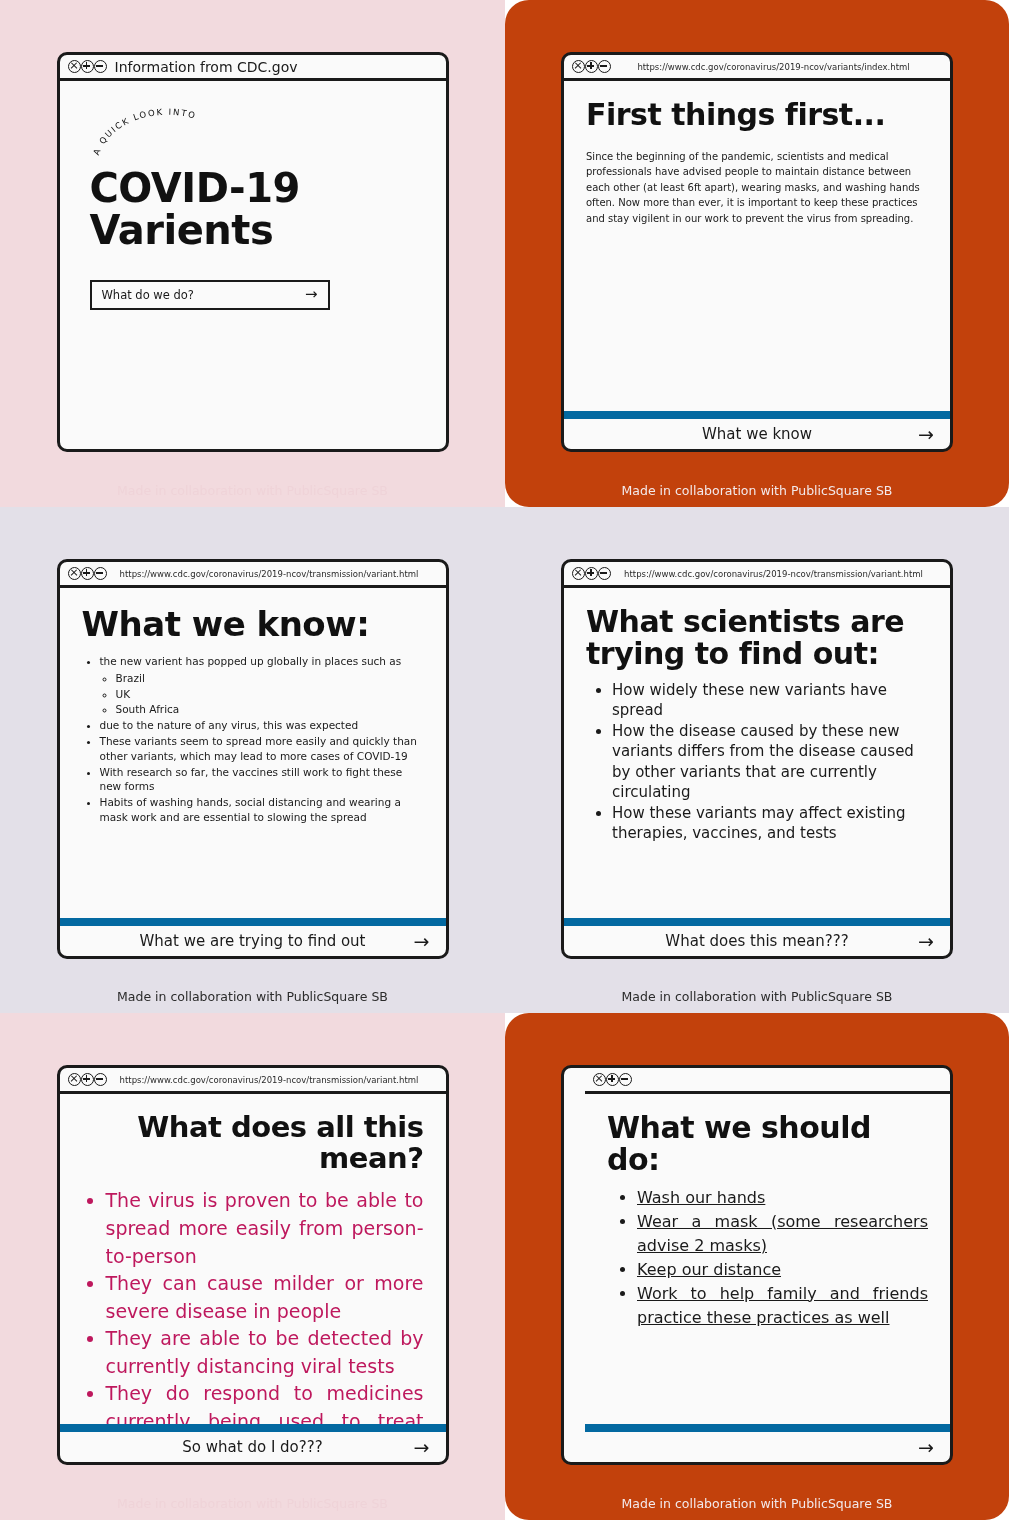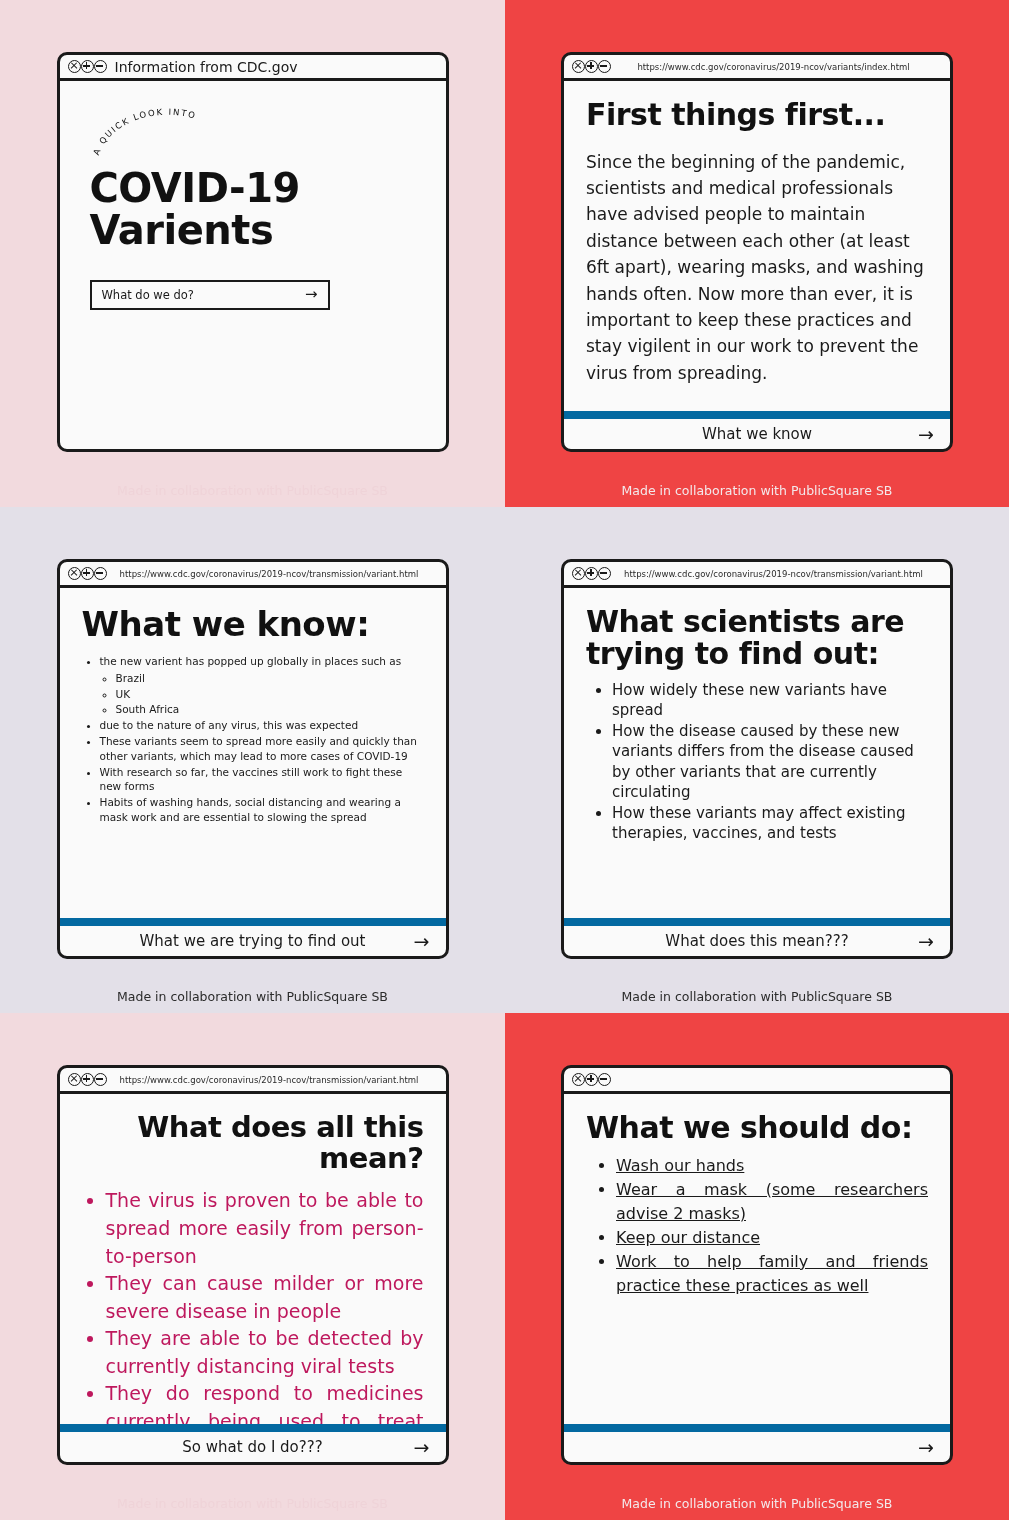--- a/index.html
+++ b/index.html
@@ -17,21 +17,21 @@
     grid-template-rows: 507px 506px 507px;
   }
   .slide {
     position: relative;
     display: flex;
     flex-direction: column;
     align-items: center;
     overflow: hidden;
   }
   .bg-pink { background: #f2dade; }
-  .bg-plum { background: #ef4444; }
+  .bg-plum { background: #c2410c; border-radius: 24px; }
   .bg-lav  { background: #e3e0e8; }
 
   
   .card {
     background: #fafafa;
     border: 3px solid #1a1a1a;
     border-radius: 10px;
     display: flex;
     flex-direction: column;
     overflow: hidden;
@@ -149,21 +149,21 @@
     padding: 0 10px;
     position: relative;
   }
   .cta-box .label { font-size: 11.5px; color: #1a1a1a; }
   .cta-box .arrow { right: 10px; font-size: 15px; }
 
   
   .s2 .card { width: 392px; height: 400px; margin-top: 52px; }
   .s2 h1.title { font-size: 30px; }
   .s2 p.para {
-    font-size: 17px;
+    font-size: 10px;
     line-height: 1.55;
     color: #1a1a1a;
     margin-top: 18px;
   }
 
   
   .s3 .card { width: 392px; height: 400px; margin-top: 52px; }
   .s3 h1.title { font-size: 34px; }
   .bul { margin-top: 12px; }
   .bul ul { list-style: disc; margin-left: 18px; }
@@ -176,21 +176,21 @@
   .s4 ul { list-style: disc; margin-left: 26px; margin-top: 10px; }
   .s4 li { font-size: 15px; line-height: 1.37; color: #1a1a1a; }
 
   
   .s5 .card { width: 392px; height: 400px; margin-top: 52px; }
   .s5 h1.title { font-size: 29px; text-align: right; }
   .s5 ul { list-style: disc; margin-left: 24px; margin-top: 14px; }
   .s5 li { font-size: 19px; line-height: 1.45; color: #be185d; text-align: justify; }
 
   
-  .s6 .card { width: 392px; height: 400px; margin-top: 52px; }
+  .s6 .card { width: 392px; height: 400px; margin-top: 52px; padding-left: 21px; }
   .s6 h1.title { font-size: 30px; }
   .s6 ul { list-style: disc; margin-left: 30px; margin-top: 10px; }
   .s6 li { font-size: 16px; line-height: 1.5; color: #1a1a1a; text-align: justify; text-decoration: underline; }
 </style>
 </head>
 <body>
 
 <div class="grid">
 
   <div class="slide s1 bg-pink">

